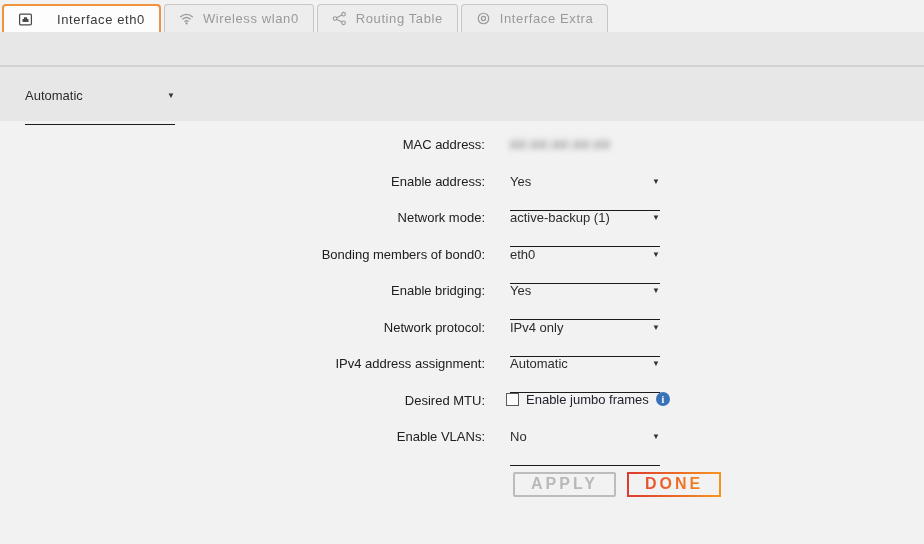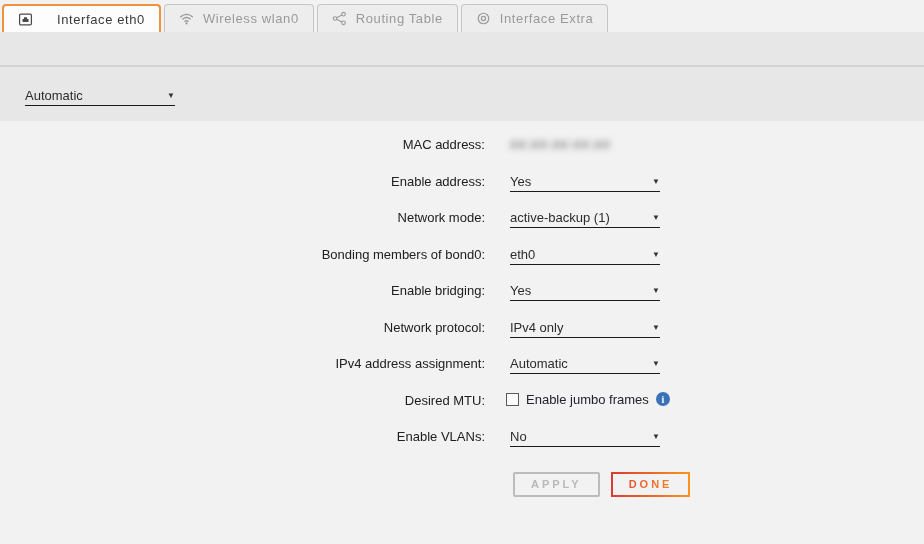--- a/index.html
+++ b/index.html
@@ -62,21 +62,21 @@
     color: #202020;
   }
   .fctrl { margin-left: 25px; padding-top: 8px; }
 
   .sel {
     width: 150px;
     display: flex;
     justify-content: space-between;
     align-items: center;
     border-bottom: 1px solid #1b1b1b;
-    padding-bottom: 2px;
+    padding-bottom: 21px;
     cursor: pointer;
     color: #2c2c2c;
   }
   .arrow { font-size: 8px; color: #333; line-height: 13px; }
 
   .txt {
     width: 270px;
     height: 21px;
     border: none;
     border-bottom: 1px solid #1b1b1b;
@@ -122,21 +122,21 @@
     cursor: pointer;
     font-family: "Liberation Serif", serif;
   }
 
   
   .btnrow { display: flex; gap: 11px; margin: 14px 0 0 513px; }
   .btn {
     height: 25px;
     min-width: 75px;
     padding: 0 16px;
-    font-size: 11px;
+    font-size: 16px;
     font-weight: bold;
     letter-spacing: 3px;
     background: transparent;
     cursor: pointer;
     font-family: "Liberation Sans", sans-serif;
   }
   .btn-apply {
     border: 2px solid #bcbcbc;
     color: #b9b9b9;
     border-radius: 2px;

